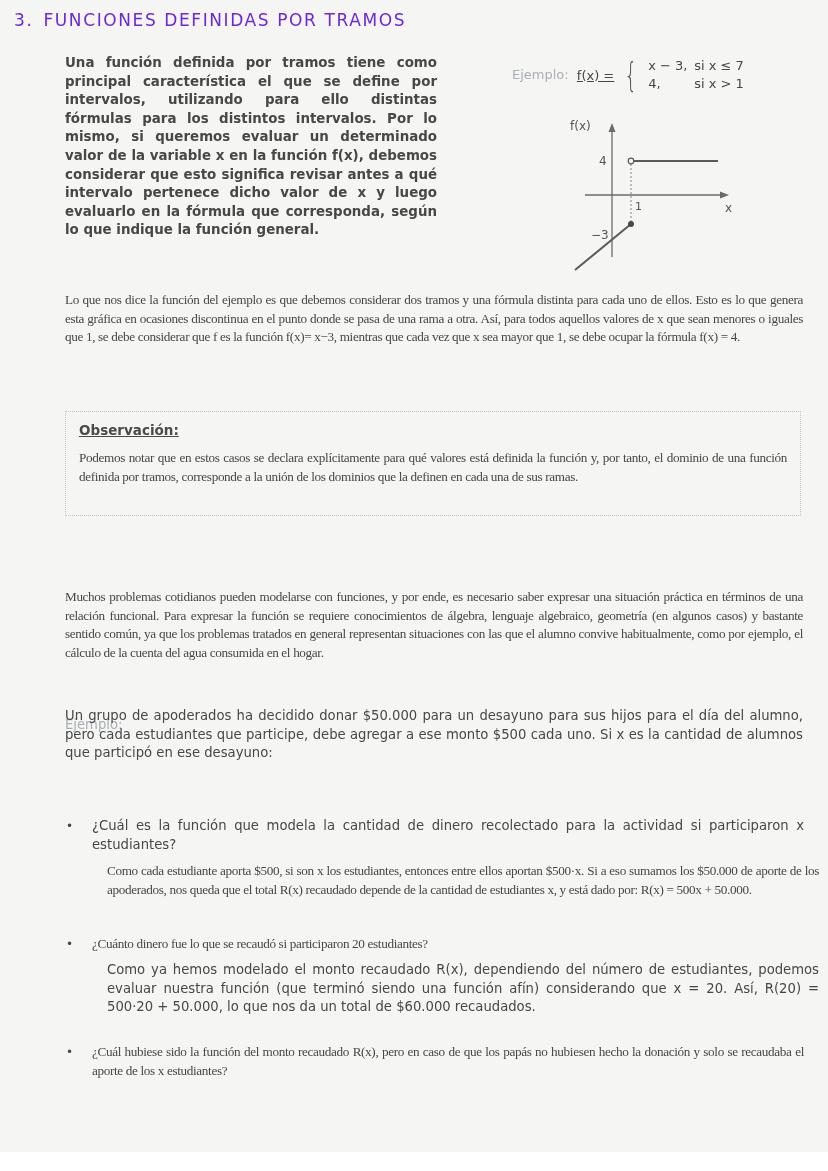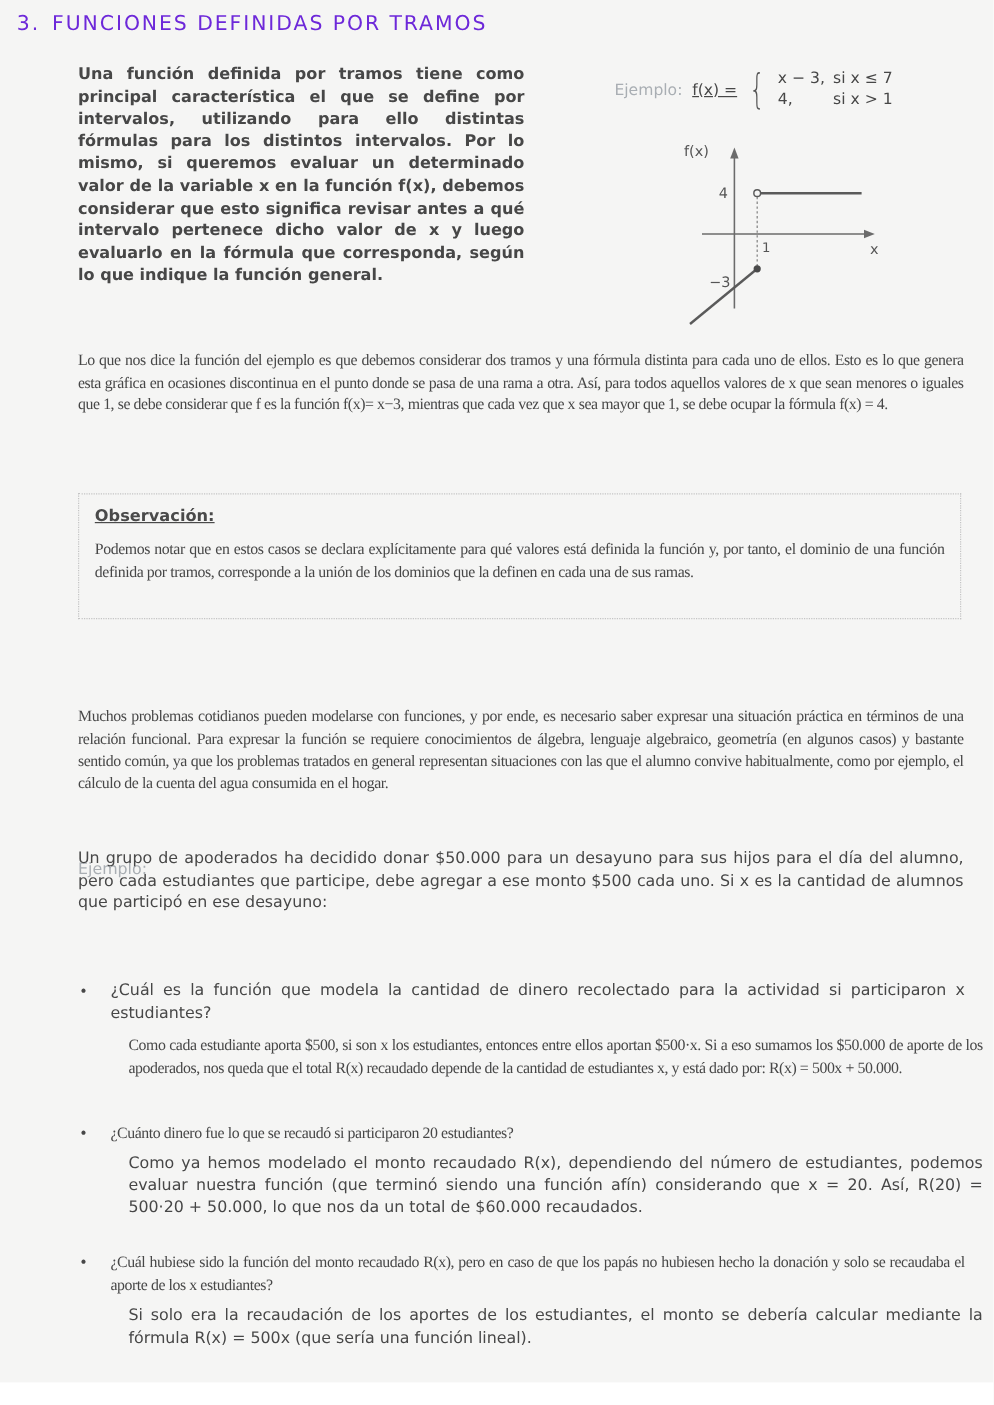--- a/index.html
+++ b/index.html
@@ -89,15 +89,14 @@
   <span class="bullet" style="top:819px;">•</span>
   <p class="p q" style="top:817px;">¿Cuál es la función que modela la cantidad de dinero recolectado para la actividad si participaron x estudiantes?</p>
   <p class="p cond a" style="top:862px;">Como cada estudiante aporta $500, si son x los estudiantes, entonces entre ellos aportan $500·x. Si a eso sumamos los $50.000 de aporte de los apoderados, nos queda que el total R(x) recaudado depende de la cantidad de estudiantes x, y está dado por: R(x) = 500x + 50.000.</p>
 
   <span class="bullet" style="top:937px;">•</span>
   <p class="p cond q" style="top:935px;">¿Cuánto dinero fue lo que se recaudó si participaron 20 estudiantes?</p>
   <p class="p a" style="top:961px;">Como ya hemos modelado el monto recaudado R(x), dependiendo del número de estudiantes, podemos evaluar nuestra función (que terminó siendo una función afín) considerando que x = 20. Así, R(20) = 500·20 + 50.000, lo que nos da un total de $60.000 recaudados.</p>
 
   <span class="bullet" style="top:1045px;">•</span>
   <p class="p cond q" style="top:1043px;">¿Cuál hubiese sido la función del monto recaudado R(x), pero en caso de que los papás no hubiesen hecho la donación y solo se recaudaba el aporte de los x estudiantes?</p>
-  <p class="p a" style="top:1088px;">Si solo era la recaudación de los aportes de los estudiantes, el monto se debería calcular mediante la fórmula R(x) = 500x (que sería una función lineal).</p>
 
 </div>
 
 </body></html>

